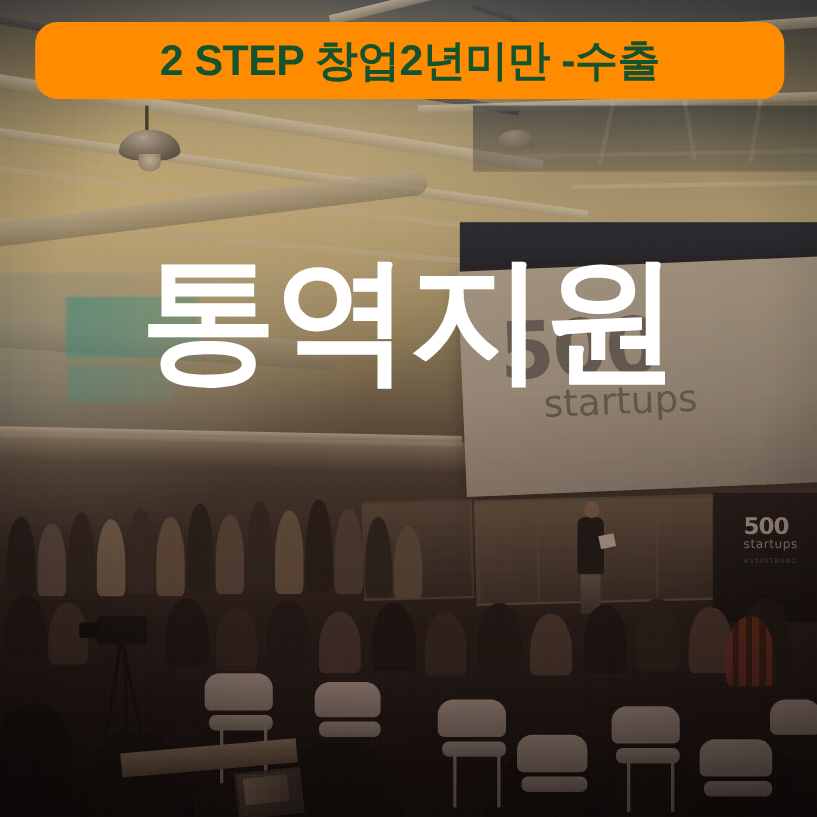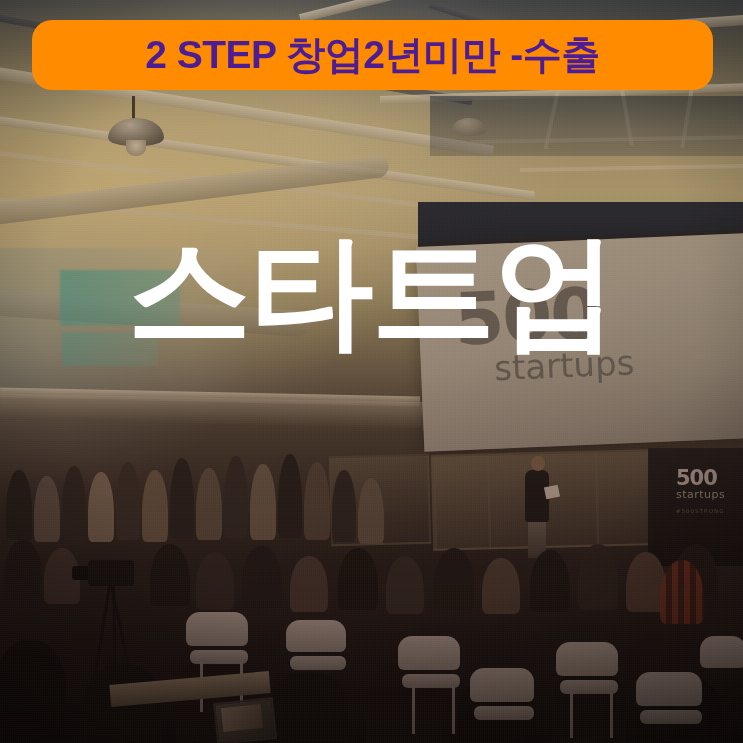--- a/index.html
+++ b/index.html
@@ -294,21 +294,21 @@
   
   .header-banner{
     position:absolute;
     left:32px;top:20px;width:681px;height:70px;
     background:#ff8c00;
     border-radius:20px;
     display:flex;align-items:center;justify-content:center;
     z-index:6;
   }
   .header-text{
-    color:#4c1d95;
+    color:#14532d;
     font-size:39px;
     font-weight:700;
     letter-spacing:-0.5px;
     white-space:nowrap;
     font-family:"Liberation Sans","DejaVu Sans",sans-serif;
   }
 
   
   .headline{
     position:absolute;
@@ -473,16 +473,16 @@
     <div class="photo-layer grade-dim"></div>
     <div class="photo-layer grade-vignette"></div>
     <div class="photo-layer grain"></div>
   </div>
 
   <div class="header-banner">
     <span class="header-text">2 STEP 창업2년미만 -수출</span>
   </div>
 
   <div class="headline">
-    <div class="hl-line hl-white">스타트업</div>
+    <div class="hl-line hl-white">통역지원</div>
   </div>
 
 </div>
 
 </body></html>

